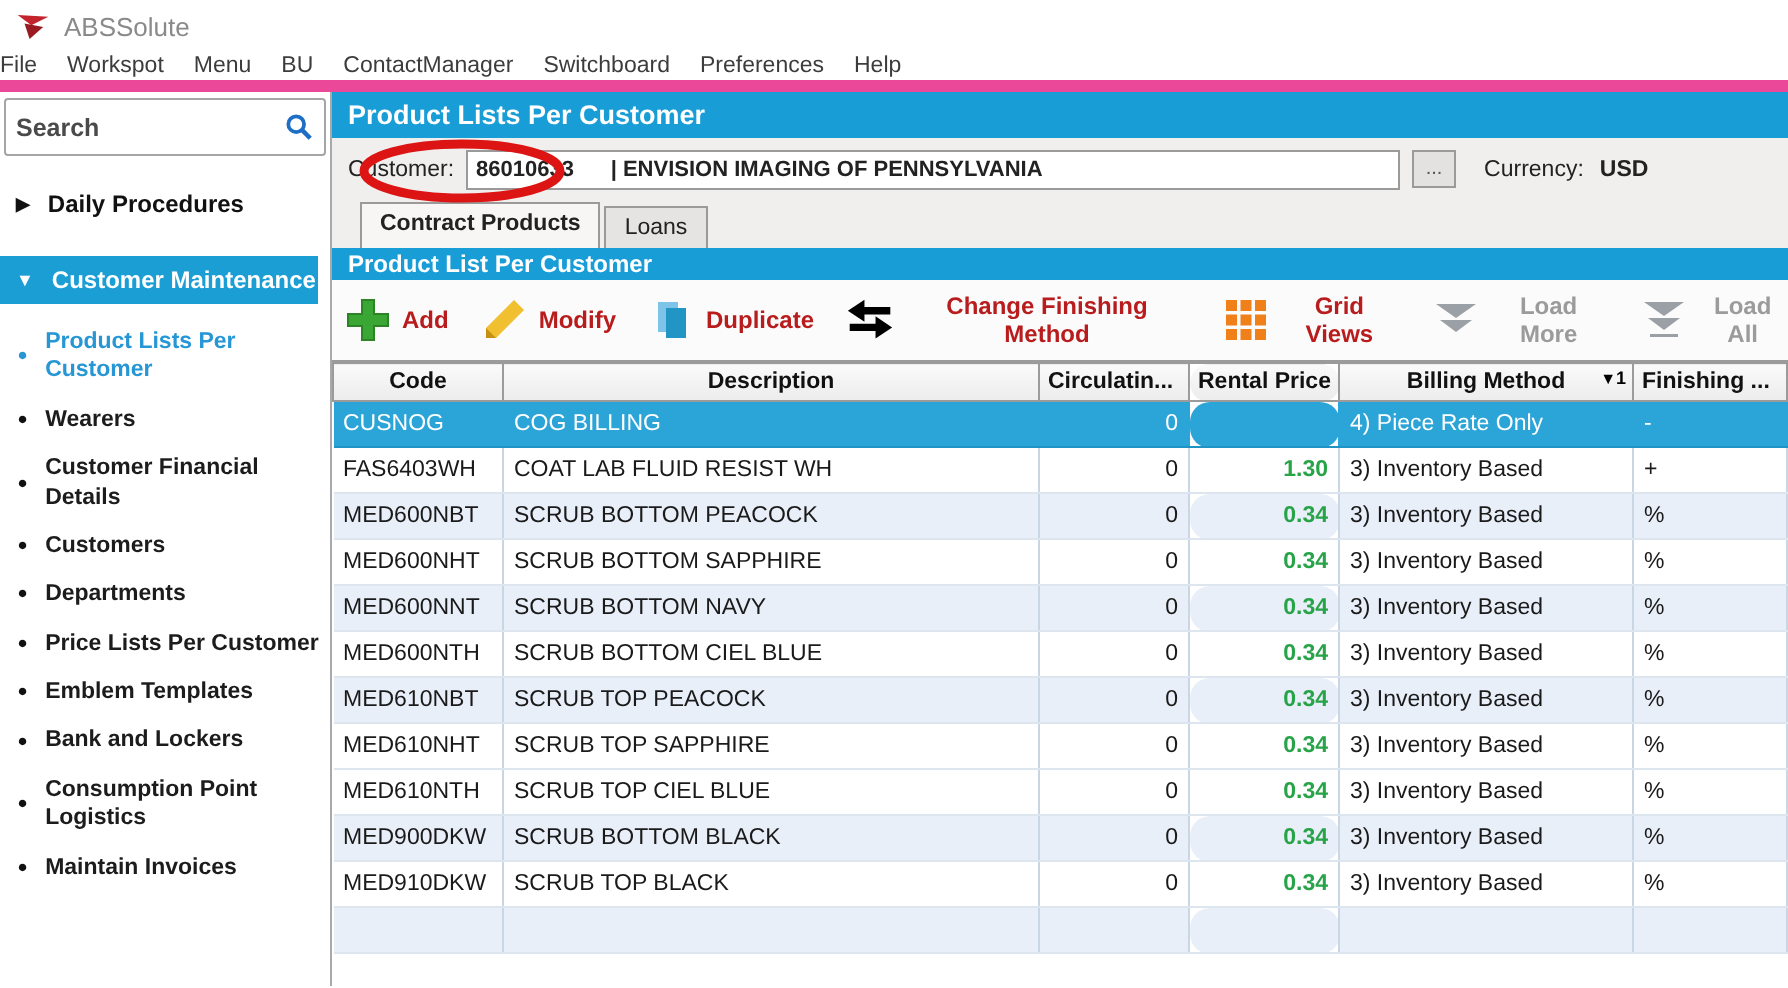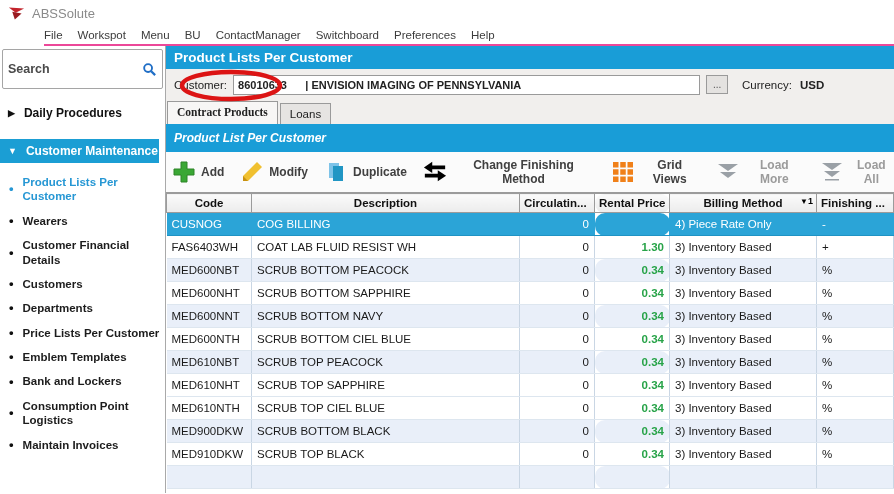--- a/index.html
+++ b/index.html
@@ -3,71 +3,71 @@
 <meta charset="utf-8">
 <style>
   * { margin:0; padding:0; box-sizing:border-box; }
   html,body { width:894px; height:494px; overflow:hidden; background:#fff;
     font-family:"Liberation Sans", sans-serif; }
 
   
   .titlebar { height:26px; display:flex; align-items:center; gap:7px; padding-left:8px; background:#fff; }
   .app-title { font-size:13px; color:#8a8a8a; }
   .menubar { height:20px; display:flex; align-items:center; gap:15px; padding-left:0;
-    border-bottom:2px solid #ec4899; background:#fff;margin-left:44px; }
+    border-bottom:6px solid #ec4899; background:#fff; }
   .menu-item { font-size:11.5px; color:#3c3c3c; cursor:default; }
 
   
   .content { display:flex; height:447px; }
   .sidebar { width:166px; min-width:166px; border-right:1px solid #a9a9a9; background:#fff;
     display:flex; flex-direction:column; }
   .main { flex:1; position:relative; display:flex; flex-direction:column; border-right:1px solid #bdbdbd; }
 
   
-  .search-box { margin:3px 2px 8px 2px; height:40px; border:1px solid #a5a5a5; border-radius:2px;
+  .search-box { margin:3px 2px 8px 2px; height:29px; border:1px solid #a5a5a5; border-radius:2px;
     display:flex; align-items:center; padding:0 5px; background:#fff; }
   .search-box input { flex:1; border:none; outline:none; font-family:inherit;
     font-size:12.5px; font-weight:bold; color:#444; width:100px; }
   .search-box input::placeholder { color:#4a4a4a; opacity:1; }
   .side-section { height:24px; display:flex; align-items:center; gap:9px; padding-left:8px;
     font-size:12px; font-weight:bold; color:#111; margin:4px 0 10px 0; cursor:pointer; }
   .side-section .tri { font-size:9px; color:#111; }
   .side-section.active { background:#1b9ed4; color:#fff; margin-right:6px; margin-bottom:8px; }
   .side-section.active .tri { color:#fff; }
   .side-items { display:flex; flex-direction:column; gap:2px; }
   .side-item { display:flex; gap:9px; padding:4px 4px 4px 9px; font-size:11.5px; color:#1c1c1c;
     font-weight:600; line-height:1.25; cursor:pointer; align-items:center; }
   .side-item .bullet { font-size:13px; line-height:10px; color:#111; }
   .side-item.selected { color:#2697d4; font-weight:bold; }
   .side-item.selected .bullet { color:#2697d4; }
 
   
   .band { height:23px; background:#199dd7; color:#fff; font-weight:bold;
     display:flex; align-items:center; padding-left:8px; }
   .page-band { font-size:13.5px; }
-  .section-band { font-size:12px; height:28px;font-style:italic; }
+  .section-band { font-size:12px; height:16px; }
   .customer-row { height:31px; background:#f1efed; display:flex; align-items:center;
     padding-left:8px; gap:6px; font-size:11.5px; color:#222; }
   .customer-row input { width:467px; height:20px; border:1px solid #9a9a9a; font-family:inherit;
     font-size:11px; font-weight:bold; color:#222; padding-left:4px; background:#fff; }
   .lookup-btn { width:22px; height:19px; border:1px solid #9a9a9a; background:#e4e2e0;
     font-size:10px; color:#555; line-height:10px; cursor:pointer; }
   .currency-label { margin-left:8px; }
   .currency-value { font-weight:bold; margin-left:2px; }
 
   .tab-row { height:24px; background:#f1efed; display:flex; align-items:flex-end; }
   .tab { font-size:11.5px; padding:4px 9px 4px 9px; border:1px solid #9a9a9a; border-bottom:none;
     background:#e6e4e2; color:#222; margin-right:2px; cursor:pointer; height:21px; }
-  .tab.active { background:#f7f6f5; font-weight:bold; height:23px; margin-left:1px;font-family:Liberation Serif, serif; }
+  .tab.active { background:#f7f6f5; font-weight:bold; height:23px; margin-left:14px; }
 
   
   .toolbar { height:41px; background:#fbfbfb; display:flex; align-items:center; gap:16px;
     padding-left:6px; border-bottom:1px solid #9b9b9b; }
   .tb-btn { display:flex; align-items:center; gap:5px; background:none; border:none;
-    font-family:inherit; font-size:12px; font-weight:bold; color:#404040; cursor:pointer; }
+    font-family:inherit; font-size:12px; font-weight:bold; color:#b91c1c; cursor:pointer; }
   .tb-btn.disabled { color:#9b9b9b; cursor:default; }
   .tb-icon { width:24px; height:24px; display:inline-flex; align-items:center; justify-content:center; }
 
   
   .table-area { flex:1; overflow:hidden; background:#fff; }
   table { border-collapse:collapse; width:100%; table-layout:fixed; }
   th { height:19px; background:linear-gradient(#fafafa,#ececec); border:1px solid #9b9b9b;
     border-top:1px solid #9b9b9b; font-size:11.5px; font-weight:bold; color:#111;
     padding:0 4px; position:relative; white-space:nowrap; overflow:hidden; }
   td { height:23px; font-size:11.5px; color:#1a1a1a; padding:0 5px; white-space:nowrap;

